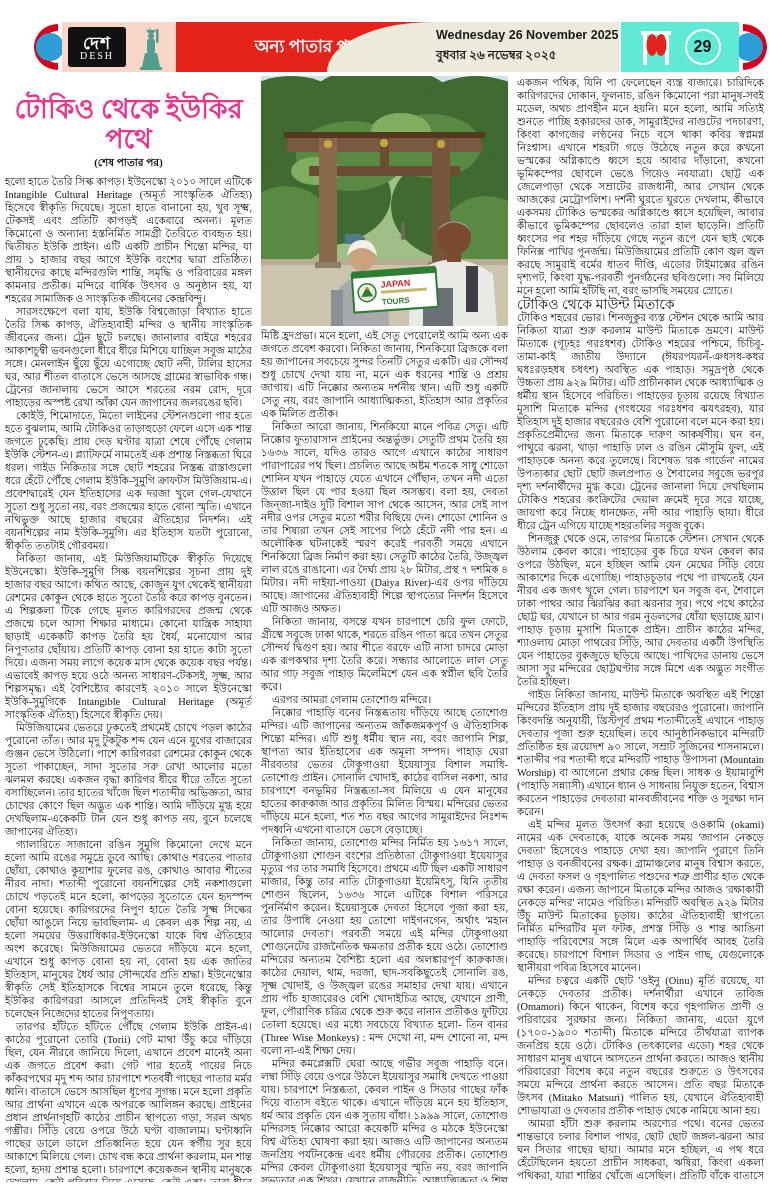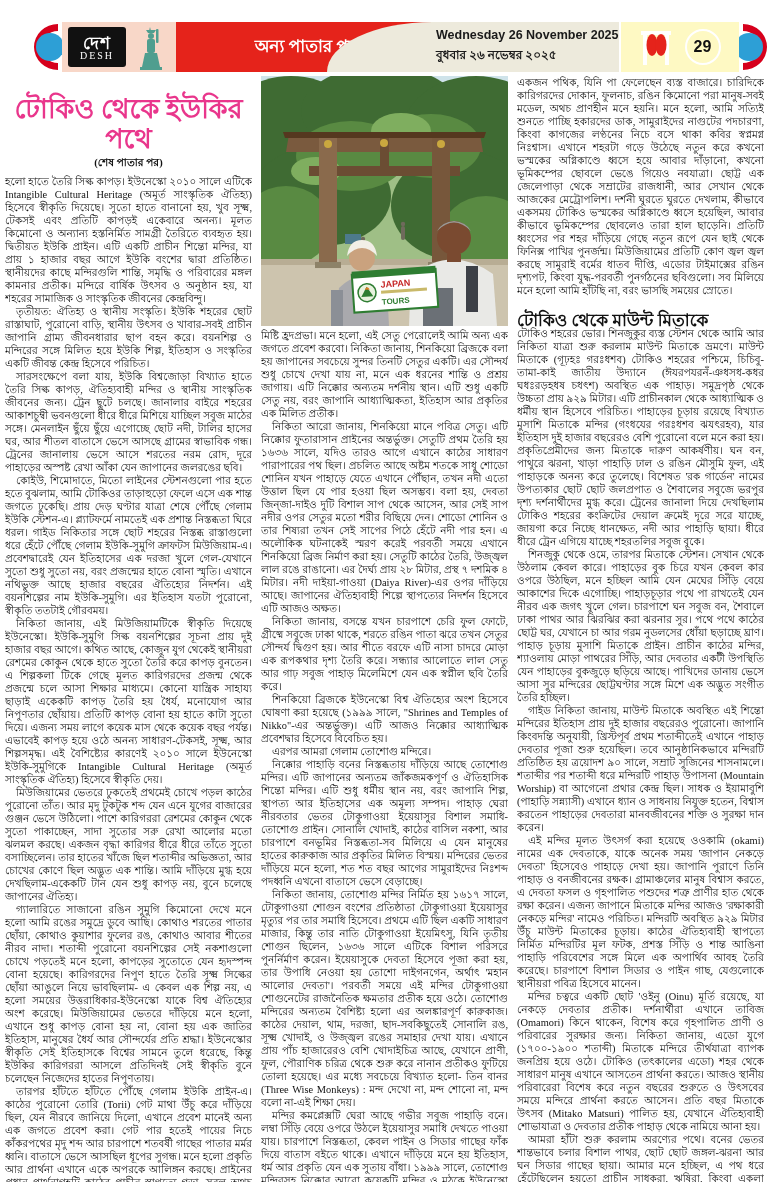--- a/index.html
+++ b/index.html
@@ -16,34 +16,34 @@
   .logo-bn{font-weight:bold;font-size:17px;line-height:17px;letter-spacing:1px;}
   .logo-en{font-size:10px;letter-spacing:2px;line-height:8px;}
   .liberty{width:34px;height:46px;margin:2px 8px 0 4px;}
   .banner-red{position:relative;flex:1 1 auto;background:#e5231b;display:flex;align-items:center;justify-content:center;min-width:260px;}
   .banner-red span{color:#ffffff;font-weight:bold;font-size:17px;}
   .banner-red::after{content:"";position:absolute;right:-1px;top:0;width:110px;height:100%;
         background:#edeadc;border-top-left-radius:110px 52px;}
   .panel-cream{background:#edeadc;flex:0 0 150px;display:flex;flex-direction:column;justify-content:center;z-index:1;}
   .date-en{font-family:"Liberation Sans",sans-serif;font-weight:bold;font-size:12.5px;color:#1a1a1a;white-space:nowrap;}
   .date-bn{font-weight:bold;font-size:12px;color:#1a1a1a;margin-top:4px;white-space:nowrap;}
-  .panel-right{background:#fef9c3;flex:0 0 118px;display:flex;align-items:center;justify-content:center;gap:12px;margin-left:2px;}
+  .panel-right{background:#5eead4;flex:0 0 118px;display:flex;align-items:center;justify-content:center;gap:12px;margin-left:2px;}
   .pageno{width:32px;height:32px;border:2px solid #ffffff;border-radius:50%;display:flex;align-items:center;justify-content:center;
           font-family:"Liberation Sans",sans-serif;font-weight:bold;font-size:16px;color:#111;}
 
   
   .content{position:absolute;left:5px;top:76px;width:760px;height:1106px;display:flex;gap:9px;}
   .col{width:247px;height:1106px;overflow:hidden;flex:0 0 auto;}
   .headline{color:#e9368c;font-weight:bold;font-size:27px;line-height:30px;text-align:center;margin:18px 0 0 0;}
   .kicker{text-align:center;font-weight:bold;font-size:10.5px;margin:1px 0 3px 0;color:#111;font-family:Liberation Serif, serif;}
   .photo-wrap{width:247px;height:250px;margin-bottom:3px;}
   .photo-wrap svg{display:block}
   .para{margin:0;text-align:justify;font-size:10.4px;line-height:13px;text-indent:11px;color:#111;}
   .para.noindent{text-indent:0;}
-  .para.subhead{font-weight:bold;text-indent:0;font-size:17px;margin-top:17px;}
+  .para.subhead{font-weight:normal;text-indent:0;font-size:14px;margin-top:1px;}
 </style>
 </head>
 <body>
 
 <div id="page">
 
   <div class="hdr">
     <div class="cap">
       <svg width="34" height="50" viewBox="0 0 34 50">
         <path d="M30 2 A24 23 0 0 0 30 48 L30 41 A17 16 0 0 1 30 9 Z" fill="#d6001c"></path>
@@ -92,21 +92,20 @@
     </div>
   </div>
 
   <div class="content">
 
     <div class="col">
       <h1 class="headline">টোকিও থেকে ইউকির পথে</h1>
       <div class="kicker">(শেষ পাতার পর)</div>
       <div>
           <p class="para body noindent">হলো হাতে তৈরি সিল্ক কাপড়। ইউনেস্কো ২০১০ সালে এটিকে Intangible Cultural Heritage (অমূর্ত সাংস্কৃতিক ঐতিহ্য) হিসেবে স্বীকৃতি দিয়েছে। সুতো হাতে বানানো হয়, খুব সূক্ষ্ম, টেকসই এবং প্রতিটি কাপড়ই একেবারে অনন্য। মূলত কিমোনো ও অন্যান্য হস্তনির্মিত সামগ্রী তৈরিতে ব্যবহৃত হয়। দ্বিতীয়ত ইউকি প্রাইন। এটি একটি প্রাচীন শিন্তো মন্দির, যা প্রায় ১ হাজার বছর আগে ইউকি বংশের দ্বারা প্রতিষ্ঠিত। স্থানীয়দের কাছে মন্দিরগুলি শান্তি, সমৃদ্ধি ও পরিবারের মঙ্গল কামনার প্রতীক। মন্দিরে বার্ষিক উৎসব ও অনুষ্ঠান হয়, যা শহরের সামাজিক ও সাংস্কৃতিক জীবনের কেন্দ্রবিন্দু।</p>
-          <p class="para body">তৃতীয়ত: ঐতিহ্য ও স্থানীয় সংস্কৃতি। ইউকি শহরের ছোট রাস্তাঘাট, পুরোনো বাড়ি, স্থানীয় উৎসব ও খাবার-সবই প্রাচীন জাপানি গ্রাম্য জীবনধারার ছাপ বহন করে। বয়নশিল্প ও মন্দিরের সঙ্গে মিলিত হয়ে ইউকি শিল্প, ইতিহাস ও সংস্কৃতির একটি জীবন্ত কেন্দ্র হিসেবে পরিচিত।</p>
           <p class="para body">সারসংক্ষেপে বলা যায়, ইউকি বিশ্বজোড়া বিখ্যাত হাতে তৈরি সিল্ক কাপড়, ঐতিহ্যবাহী মন্দির ও স্থানীয় সাংস্কৃতিক জীবনের জন্য। ট্রেন ছুটে চলছে। জানালার বাইরে শহরের আকাশচুম্বী ভবনগুলো ধীরে ধীরে মিশিয়ে যাচ্ছিল সবুজ মাঠের সঙ্গে। মেনলাইন ছুঁয়ে ছুঁয়ে এগোচ্ছে ছোট নদী, টালির হাসের ঘর, আর শীতল বাতাসে ভেসে আসছে গ্রামের স্বাভাবিক গন্ধ। ট্রেনের জানালায় ভেসে আসে শরতের নরম রোদ, দূরে পাহাড়ের অস্পষ্ট রেখা আঁকা যেন জাপানের জলরঙের ছবি।</p>
           <p class="para body">কোইউ, শিমোদাতে, মিতো লাইনের স্টেশনগুলো পার হতে হতে বুঝলাম, আমি টোকিওর তাড়াহুড়ো ফেলে এসে এক শান্ত জগতে ঢুকেছি। প্রায় দেড় ঘণ্টার যাত্রা শেষে পৌঁছে গেলাম ইউকি স্টেশন-এ। প্ল্যাটফর্মে নামতেই এক প্রশান্ত নিস্তব্ধতা ঘিরে ধরল। গাইড নিকিতার সঙ্গে ছোট শহরের নিস্তব্ধ রাস্তাগুলো ধরে হেঁটে পৌঁছে গেলাম ইউকি-সুমুগি ক্রাফটস মিউজিয়াম-এ। প্রবেশদ্বারেই যেন ইতিহাসের এক দরজা খুলে গেল-যেখানে সুতো শুধু সুতো নয়, বরং প্রজন্মের হাতে বোনা স্মৃতি। এখানে নথিভুক্ত আছে হাজার বছরের ঐতিহ্যের নিদর্শন। এই বয়নশিল্পের নাম ইউকি-সুমুগি। এর ইতিহাস যতটা পুরোনো, স্বীকৃতি ততটাই গৌরবময়।</p>
           <p class="para body">নিকিতা জানায়, এই মিউজিয়ামটিকে স্বীকৃতি দিয়েছে ইউনেস্কো। ইউকি-সুমুগি সিল্ক বয়নশিল্পের সূচনা প্রায় দুই হাজার বছর আগে। কথিত আছে, কোজুন যুগ থেকেই স্থানীয়রা রেশমের কোকুন থেকে হাতে সুতো তৈরি করে কাপড় বুনতেন। এ শিল্পকলা টিকে গেছে মূলত কারিগরদের প্রজন্ম থেকে প্রজন্মে চলে আসা শিক্ষার মাধ্যমে। কোনো যান্ত্রিক সাহায্য ছাড়াই একেকটি কাপড় তৈরি হয় ধৈর্য, মনোযোগ আর নিপুণতার ছোঁয়ায়। প্রতিটি কাপড় বোনা হয় হাতে কাটা সুতো দিয়ে। এজন্য সময় লাগে কয়েক মাস থেকে কয়েক বছর পর্যন্ত। এভাবেই কাপড় হয়ে ওঠে অনন্য সাধারণ-টেকসই, সূক্ষ্ম, আর শিল্পসমৃদ্ধ। এই বৈশিষ্ট্যের কারণেই ২০১০ সালে ইউনেস্কো ইউকি-সুমুগিকে Intangible Cultural Heritage (অমূর্ত সাংস্কৃতিক ঐতিহ্য) হিসেবে স্বীকৃতি দেয়।</p>
           <p class="para body">মিউজিয়ামের ভেতরে ঢুকতেই প্রথমেই চোখে পড়ল কাঠের পুরোনো তাঁত। আর মৃদু টুকটুক শব্দ যেন এনে যুগের বাজারের গুঞ্জন ভেসে উঠিলো। পাশে কারিগররা রেশমের কোকুন থেকে সুতো পাকাচ্ছেন, সাদা সুতোর সরু রেখা আলোর মতো ঝলমল করছে। একজন বৃদ্ধা কারিগর ধীরে ধীরে তাঁতে সুতো বসাচ্ছিলেন। তার হাতের খাঁজে ছিল শতাব্দীর অভিজ্ঞতা, আর চোখের কোণে ছিল অদ্ভুত এক শান্তি। আমি দাঁড়িয়ে মুগ্ধ হয়ে দেখছিলাম-একেকটি টান যেন শুধু কাপড় নয়, বুনে চলেছে জাপানের ঐতিহ্য।</p>
           <p class="para body">গ্যালারিতে সাজানো রঙিন সুমুগি কিমোনো দেখে মনে হলো আমি রঙের সমুদ্রে ডুবে আছি। কোথাও শরতের পাতার ছোঁয়া, কোথাও কুয়াশার ফুলের রঙ, কোথাও আবার শীতের নীরব নাদা। শতাব্দী পুরোনো বয়নশিল্পের সেই নকশাগুলো চোখে পড়তেই মনে হলো, কাপড়ের সুতোতে যেন হৃদস্পন্দ বোনা হয়েছে। কারিগরদের নিপুণ হাতে তৈরি সূক্ষ্ম সিল্কের ছোঁয়া আঙুলে নিয়ে ভাবছিলাম- এ কেবল এক শিল্প নয়, এ হলো সময়ের উত্তরাধিকার-ইউনেস্কো যাকে বিশ্ব ঐতিহ্যের অংশ করেছে। মিউজিয়ামের ভেতরে দাঁড়িয়ে মনে হলো, এখানে শুধু কাপড় বোনা হয় না, বোনা হয় এক জাতির ইতিহাস, মানুষের ধৈর্য আর সৌন্দর্যের প্রতি শ্রদ্ধা। ইউনেস্কোর স্বীকৃতি সেই ইতিহাসকে বিশ্বের সামনে তুলে ধরেছে, কিন্তু ইউকির কারিগররা আসলে প্রতিদিনই সেই স্বীকৃতি বুনে চলেছেন নিজেদের হাতের নিপুণতায়।</p>
           <p class="para body">তারপর হাঁটতে হাঁটতে পৌঁছে গেলাম ইউকি প্রাইন-এ। কাঠের পুরোনো তোরি (Torii) গেট মাথা উঁচু করে দাঁড়িয়ে ছিল, যেন নীরবে জানিয়ে দিলো, এখানে প্রবেশ মানেই অন্য এক জগতে প্রবেশ করা। গেট পার হতেই পায়ের নিচে কাঁকরপথের মৃদু শব্দ আর চারপাশে শতবর্ষী গাছের পাতার মর্মর ধ্বনি। বাতাসে ভেসে আসছিল ধূপের সুগন্ধ। মনে হলো প্রকৃতি আর প্রার্থনা এখানে একে অপরকে আলিঙ্গন করছে। প্রাইনের প্রধান প্রার্থনাগৃহটি কাঠের প্রাচীন স্থাপত্যে গড়া, সরল অথচ গম্ভীর। সিঁড়ি বেয়ে ওপরে উঠে ঘণ্টা বাজালাম। ঘণ্টাধ্বনি গাছের ডালে ডালে প্রতিধ্বনিত হয়ে যেন স্বর্গীয় সুর হয়ে আকাশে মিলিয়ে গেল। চোখ বন্ধ করে প্রার্থনা করলাম, মন শান্ত হলো, হৃদয় প্রশান্ত হলো। চারপাশে কয়েকজন স্থানীয় মানুষকে দেখলাম, কেউ পরিবার নিয়ে এসেছে, কেউ একা। তারা ধীরে ধীরে নত হয়ে প্রার্থনা করছে, কেউ আবার তাবিজ কিনছে পরিবারের মঙ্গল কামনায়। বুঝতে পারলাম, এই প্রাইন কেবল একটি ধর্মীয় স্থান নয়-এটি মানুষের বিশ্বাস, আশা আর জীবনের রক্ষাকবচ।</p>
         </div>
     </div>
 
     <div class="col">
@@ -184,21 +183,20 @@
             <text x="120" y="211" font-family="Liberation Sans, sans-serif" font-size="9" font-weight="bold" fill="#c62828">JAPAN</text>
             <rect x="120" y="214" width="46" height="3" fill="#c9b96a"></rect>
             <text x="120" y="228" font-family="Liberation Sans, sans-serif" font-size="8" font-weight="bold" fill="#2e7d32">TOURS</text>
           </g>
         </svg>
       </div>
       <div>
           <p class="para body noindent">মিষ্টি হ্রদপ্রভা। মনে হলো, এই সেতু পেরোলেই আমি অন্য এক জগতে প্রবেশ করবো। নিকিতা জানায়, শিনকিয়ো ব্রিজকে বলা হয় জাপানের সবচেয়ে সুন্দর তিনটি সেতুর একটি। এর সৌন্দর্য শুধু চোখে দেখা যায় না, মনে এক ধরনের শান্তি ও প্রশ্রয় জাগায়। এটি নিক্কোর অন্যতম দর্শনীয় স্থান। এটি শুধু একটি সেতু নয়, বরং জাপানি আধ্যাত্মিকতা, ইতিহাস আর প্রকৃতির এক মিলিত প্রতীক।</p>
           <p class="para body">নিকিতা আরো জানায়, শিনকিয়ো মানে পবিত্র সেতু। এটি নিক্কোর ফুতারাসান প্রাইনের অন্তর্ভুক্ত। সেতুটি প্রথম তৈরি হয় ১৬৩৬ সালে, যদিও তারও আগে এখানে কাঠের সাধারণ পারাপারের পথ ছিল। প্রচলিত আছে অষ্টম শতকে সাধু শোডো শোনিন যখন পাহাড়ে যেতে এখানে পৌঁছান, তখন নদী এতো উত্তাল ছিল যে পার হওয়া ছিল অসম্ভব। বলা হয়, দেবতা জিন্জা-দাইও দুটি বিশাল সাপ থেকে আসেন, আর সেই সাপ নদীর ওপর সেতুর মতো শরীর বিছিয়ে দেন। শোডো শোনিন ও তার শিষ্যরা তখন সেই সাপের পিঠে হেঁটে নদী পার হন। এ অলৌকিক ঘটনাকেই স্মরণ করেই পরবর্তী সময়ে এখানে শিনকিয়ো ব্রিজ নির্মাণ করা হয়। সেতুটি কাঠের তৈরি, উজ্জ্বল লাল রঙে রাঙানো। এর দৈর্ঘ্য প্রায় ২৮ মিটার, প্রস্থ ৭ দশমিক ৪ মিটার। নদী দাইয়া-গাওয়া (Daiya River)-এর ওপর দাঁড়িয়ে আছে। জাপানের ঐতিহ্যবাহী শিল্পে স্থাপত্যের নিদর্শন হিসেবে এটি আজও অক্ষত।</p>
           <p class="para body">নিকিতা জানায়, বসন্তে যখন চারপাশে চেরি ফুল ফোটে, গ্রীষ্মে সবুজে ঢাকা থাকে, শরতে রঙিন পাতা ঝরে তখন সেতুর সৌন্দর্য দ্বিগুণ হয়। আর শীতে বরফে এটি নাসা চাদরে মোড়া এক রূপকথার দৃশ্য তৈরি করে। সন্ধ্যার আলোতে লাল সেতু আর গাঢ় সবুজ পাহাড় মিলেমিশে যেন এক স্বপ্নীল ছবি তৈরি করে।</p>
-          <p class="para body">শিনকিয়ো ব্রিজকে ইউনেস্কো বিশ্ব ঐতিহ্যের অংশ হিসেবে ঘোষণা করা হয়েছে (১৯৯৯ সালে, "Shrines and Temples of Nikko"-এর অন্তর্ভুক্ত)। এটি আজও নিক্কোর আধ্যাত্মিক প্রবেশদ্বার হিসেবে বিবেচিত হয়।</p>
           <p class="para body">এরপর আমরা গেলাম তোশোগু মন্দিরে।</p>
           <p class="para body">নিক্কোর পাহাড়ি বনের নিস্তব্ধতায় দাঁড়িয়ে আছে তোশোগু মন্দির। এটি জাপানের অন্যতম জাঁকজমকপূর্ণ ও ঐতিহাসিক শিন্তো মন্দির। এটি শুধু ধর্মীয় স্থান নয়, বরং জাপানি শিল্প, স্থাপত্য আর ইতিহাসের এক অমূল্য সম্পদ। পাহাড় ঘেরা নীরবতার ভেতর টোকুগাওয়া ইয়েয়াসুর বিশাল সমাধি-তোশোগু প্রাইন। সোনালি খোদাই, কাঠের বাসিল নকশা, আর চারপাশে বনভূমির নিস্তব্ধতা-সব মিলিয়ে এ যেন মানুষের হাতের কারুকাজ আর প্রকৃতির মিলিত বিস্ময়। মন্দিরের ভেতর দাঁড়িয়ে মনে হলো, শত শত বছর আগের সামুরাইদের নিঃশব্দ পদধ্বনি এখনো বাতাসে ভেসে বেড়াচ্ছে।</p>
           <p class="para body">নিকিতা জানায়, তোশোগু মন্দির নির্মিত হয় ১৬১৭ সালে, টোকুগাওয়া শোগুন বংশের প্রতিষ্ঠাতা টোকুগাওয়া ইয়েয়াসুর মৃত্যুর পর তার সমাধি হিসেবে। প্রথমে এটি ছিল একটি সাধারণ মাজার, কিন্তু তার নাতি টোকুগাওয়া ইয়েমিৎসু, যিনি তৃতীয় শোগুন ছিলেন, ১৬৩৬ সালে এটিকে বিশাল পরিসরে পুনর্নির্মাণ করেন। ইয়েয়াসুকে দেবতা হিসেবে পূজা করা হয়, তার উপাধি নেওয়া হয় তোশো দাইগনগেন, অর্থাৎ 'মহান আলোর দেবতা'। পরবর্তী সময়ে এই মন্দির টোকুগাওয়া শোগুনেটের রাজনৈতিক ক্ষমতার প্রতীক হয়ে ওঠে। তোশোগু মন্দিরের অন্যতম বৈশিষ্ট্য হলো এর অলঙ্কারপূর্ণ কারুকাজ। কাঠের দেয়াল, থাম, দরজা, ছাদ-সবকিছুতেই সোনালি রঙ, সূক্ষ্ম খোদাই, ও উজ্জ্বল রঙের সমাহার দেখা যায়। এখানে প্রায় পাঁচ হাজারেরও বেশি খোদাইচিত্র আছে, যেখানে প্রাণী, ফুল, পৌরাণিক চরিত্র থেকে শুরু করে নানান প্রতীকও ফুটিয়ে তোলা হয়েছে। এর মধ্যে সবচেয়ে বিখ্যাত হলো- তিন বানর (Three Wise Monkeys) : মন্দ দেখো না, মন্দ শোনো না, মন্দ বলো না-এই শিক্ষা দেয়।</p>
           <p class="para body">মন্দির কমপ্লেক্সটি ঘেরা আছে গভীর সবুজ পাহাড়ি বনে। লম্বা সিঁড়ি বেয়ে ওপরে উঠলে ইয়েয়াসুর সমাধি দেখতে পাওয়া যায়। চারপাশে নিস্তব্ধতা, কেবল পাইন ও সিডার গাছের ফাঁক দিয়ে বাতাস বইতে থাকে। এখানে দাঁড়িয়ে মনে হয় ইতিহাস, ধর্ম আর প্রকৃতি যেন এক সুতায় বাঁধা। ১৯৯৯ সালে, তোশোগু মন্দিরসহ নিক্কোর আরো কয়েকটি মন্দির ও মঠকে ইউনেস্কো বিশ্ব ঐতিহ্য ঘোষণা করা হয়। আজও এটি জাপানের অন্যতম জনপ্রিয় পর্যটনকেন্দ্র এবং ধর্মীয় গৌরবের প্রতীক। তোশোগু মন্দির কেবল টোকুগাওয়া ইয়েয়াসুর স্মৃতি নয়, বরং জাপানি সভ্যতার এক শিখর। যেখানে রাজনীতি, আধ্যাত্মিকতা ও শিল্প মিশেমিশে এক অনন্য মহিমা সৃষ্টি করেছে।</p>
         </div>
     </div>
 
     <div class="col">
       <div>
           <p class="para body noindent">একজন পথিক, যিনি পা ফেলেছেন ব্যস্ত বাজারে। চারিদিকে কারিগরদের দোকান, ফুলনাচ, রঙিন কিমোনো পরা মানুষ-সবই মডেল, অথচ প্রাণহীন মনে হয়নি। মনে হলো, আমি সত্যিই শুনতে পাচ্ছি হকারদের ডাক, সামুরাইদের নাগুটের পদচারণা, কিংবা কাগজের লণ্ঠনের নিচে বসে থাকা কবির স্বপ্নমগ্ন নিঃশ্বাস। এখানে শহরটা গড়ে উঠেছে নতুন করে কখনো ভস্মকের অগ্নিকাণ্ডে ধ্বসে হয়ে আবার দাঁড়ানো, কখনো ভূমিকম্পের ছোবলে ভেঙে গিয়েও নবযাত্রা। ছোট্ট এক জেলেপাড়া থেকে সম্রাটের রাজধানী, আর সেখান থেকে আজকের মেট্রোপলিশ। দর্শনী ঘুরতে ঘুরতে দেখলাম, কীভাবে একসময় টোকিও ভস্মকের অগ্নিকাণ্ডে ধ্বসে হয়েছিল, আবার কীভাবে ভূমিকম্পের ছোবলেও তারা হাল ছাড়েনি। প্রতিটি ধ্বংসের পর শহর দাঁড়িয়ে গেছে নতুন রূপে যেন ছাই থেকে ফিনিক্স পাখির পুনর্জন্ম। মিউজিয়ামের প্রতিটি কোণ জ্বল জ্বল করছে সামুরাই বর্মের ধাতব দীপ্তি, এডোর টাইমাক্সের রঙিন দৃশ্যপট, কিংবা যুদ্ধ-পরবর্তী পুনর্গঠনের ছবিগুলো। সব মিলিয়ে মনে হলো আমি হাঁটছি না, বরং ভাসছি সময়ের স্রোতে।</p>

